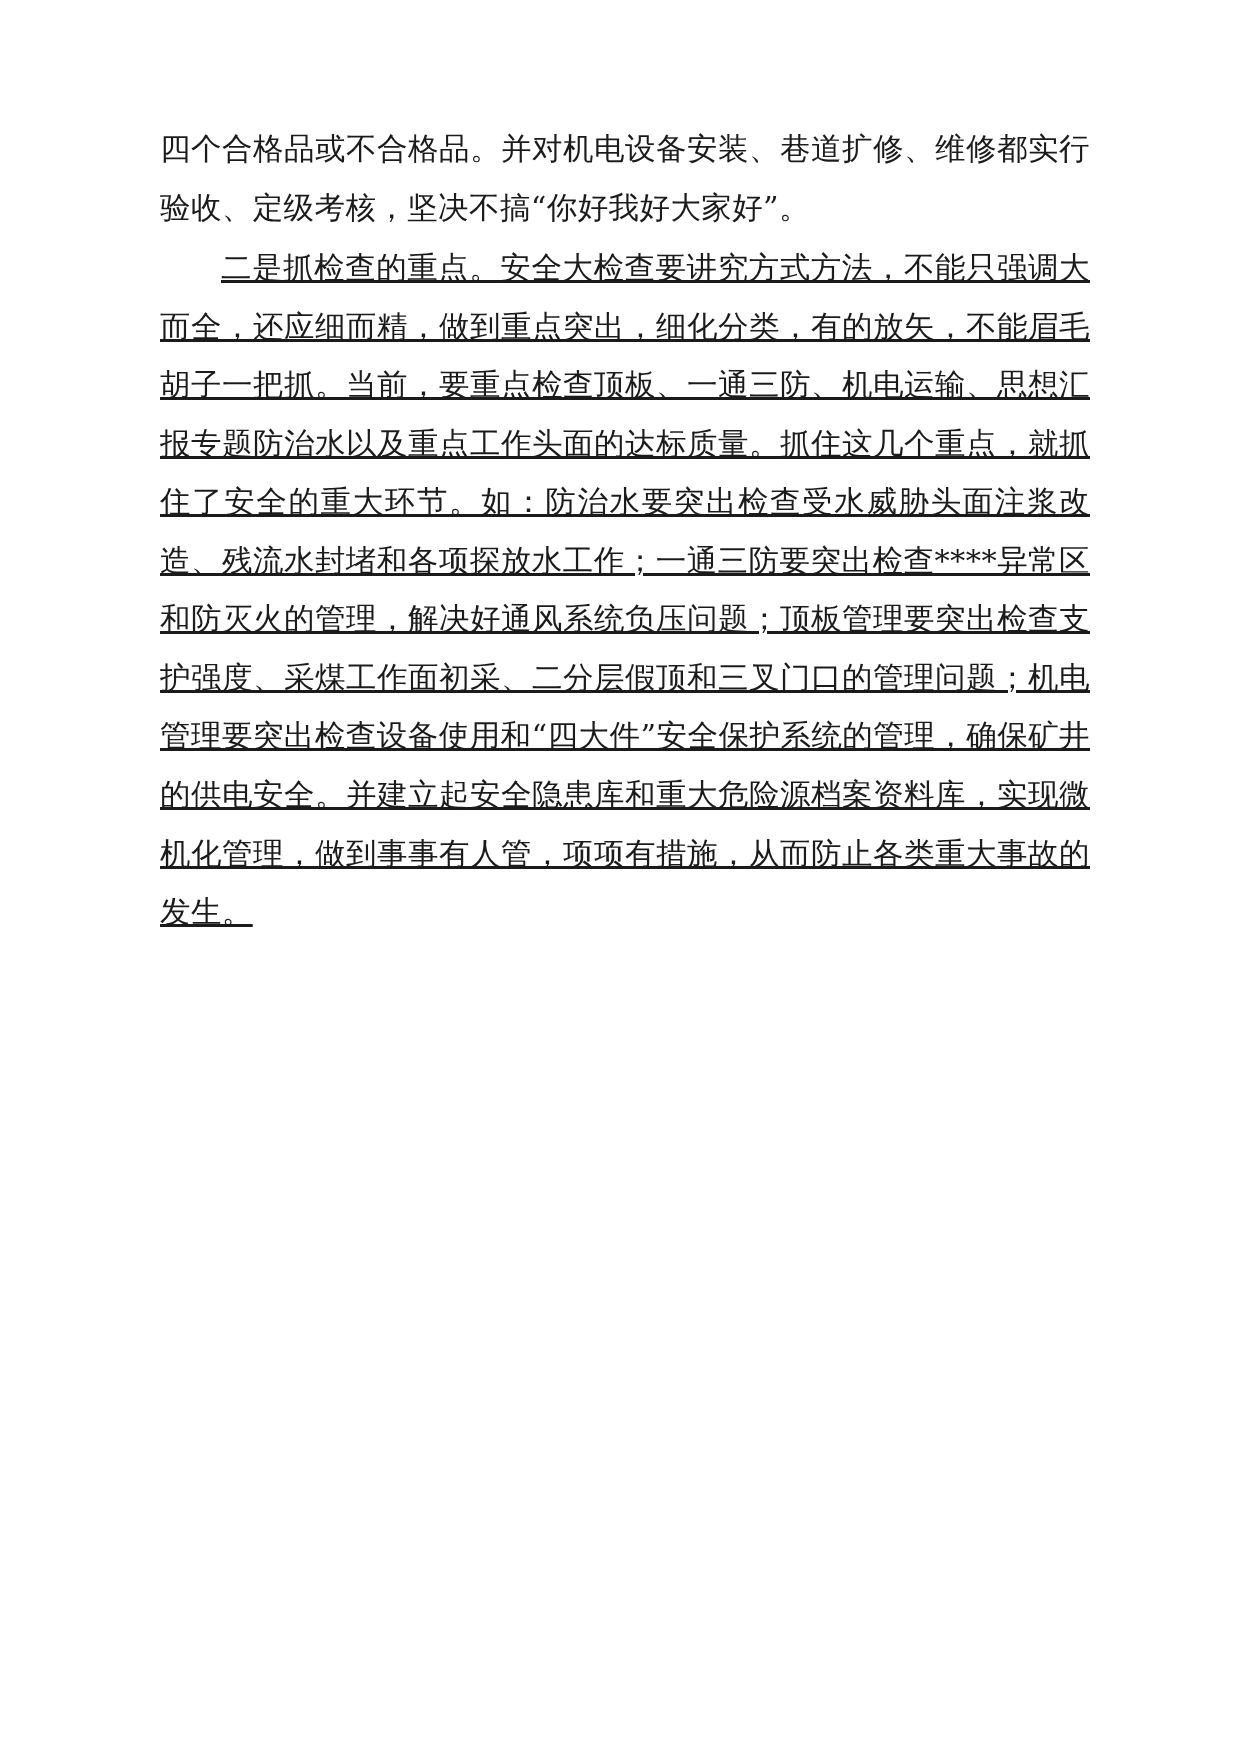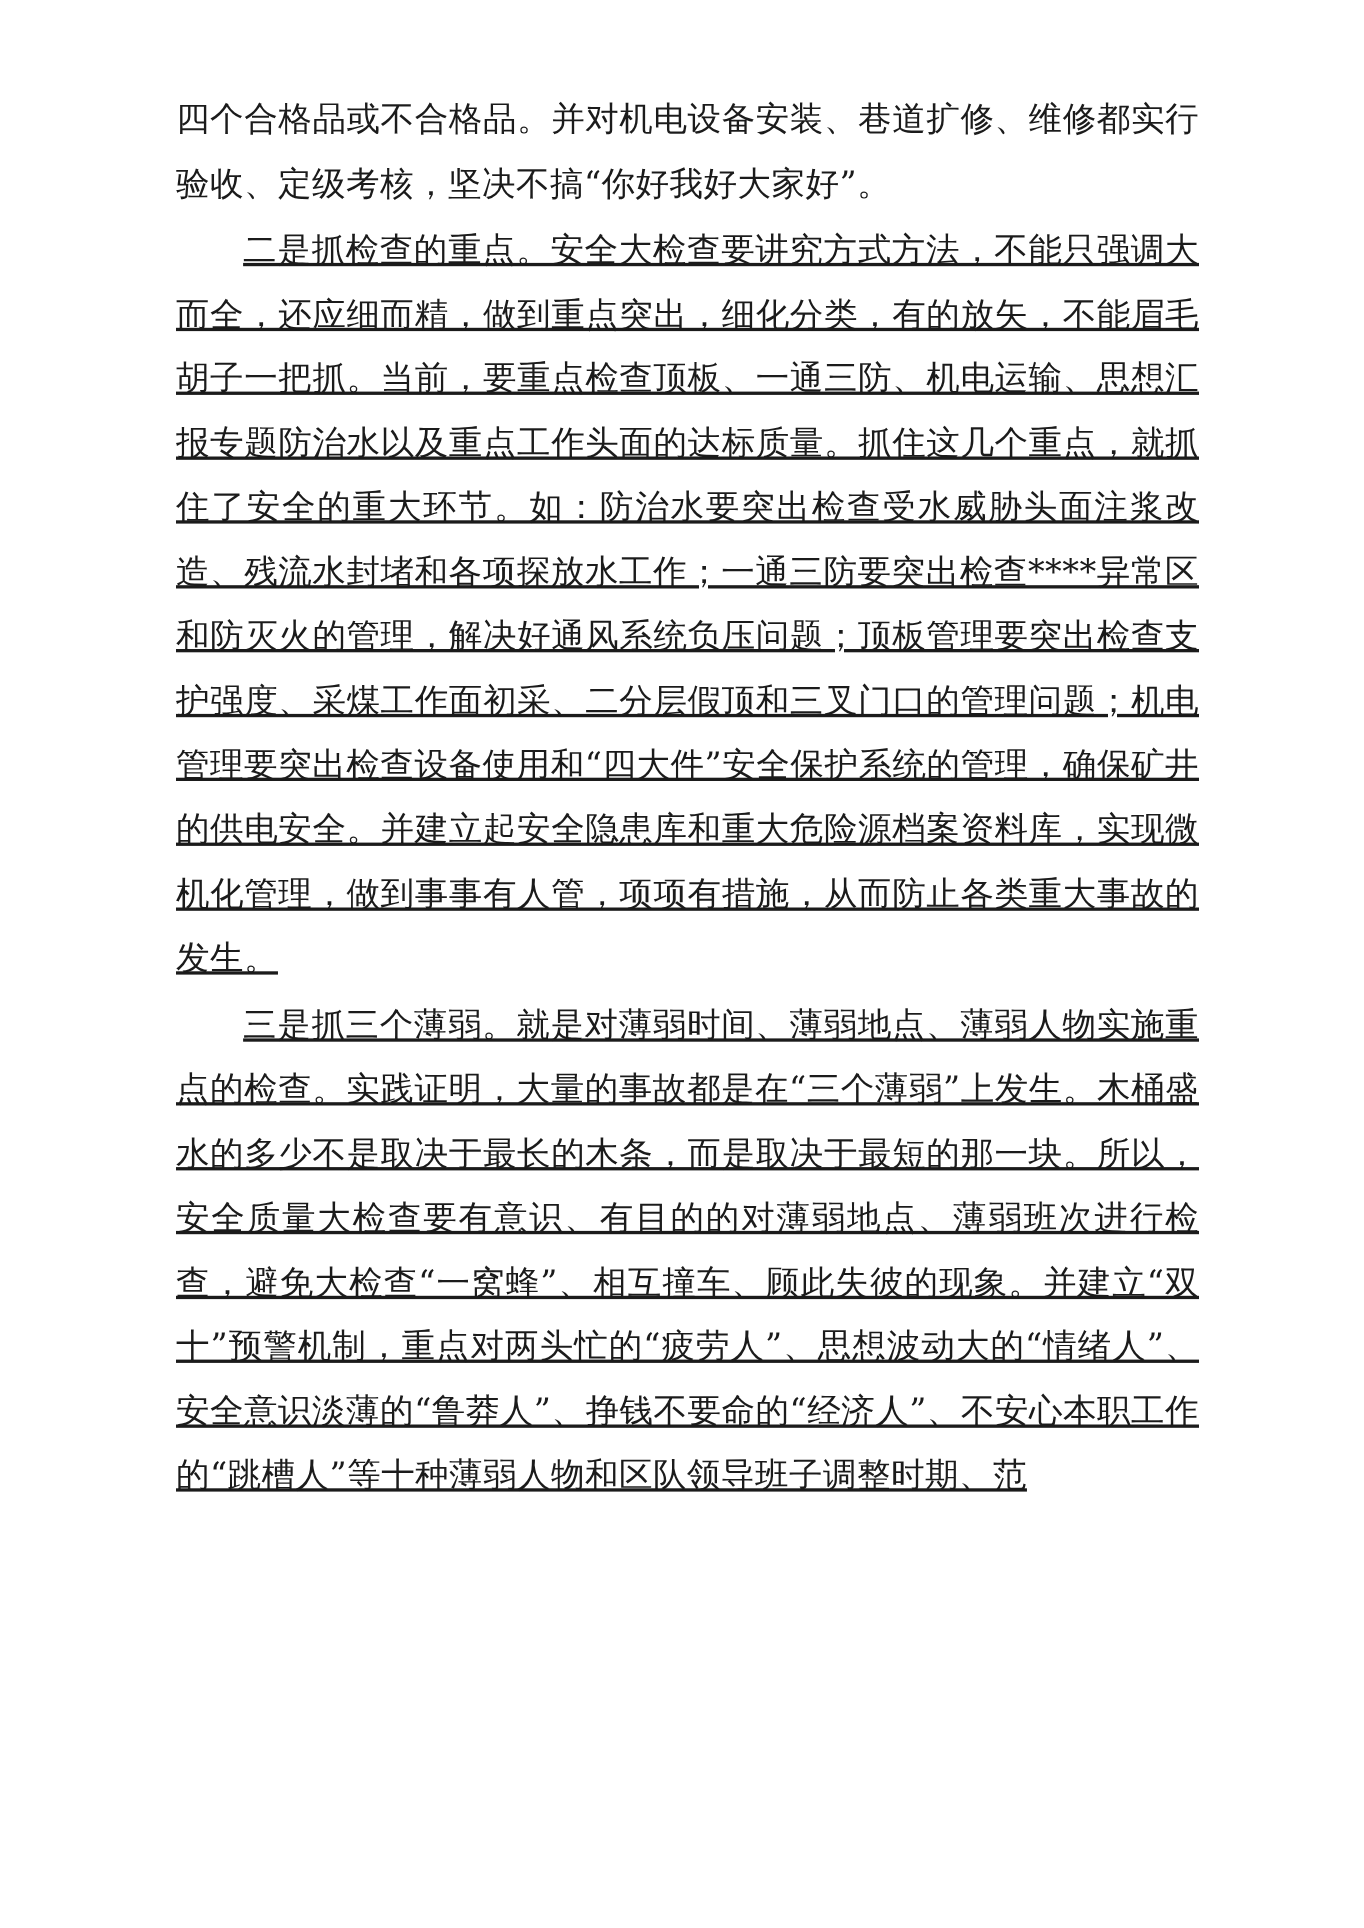--- a/index.html
+++ b/index.html
@@ -5,21 +5,21 @@
   html, body {
     margin: 0;
     padding: 0;
     background: #ffffff;
   }
   .page {
     width: 1240px;
     height: 1753px;
     background: #ffffff;
     box-sizing: border-box;
-    padding: 80px 150px 120px 160px;
+    padding: 120px 150px 120px 160px;
     position: relative;
     overflow: hidden;
   }
   .doc-body {
     font-family: "DejaVu Serif", "Liberation Serif", serif;
     font-size: 30.5px;
     line-height: 1.92;
     color: #1b1b1b;
     text-align: justify;
     text-justify: inter-ideograph;
@@ -34,15 +34,14 @@
     text-decoration: underline;
   }
 </style>
 </head>
 <body>
 
 <div class="page">
   <div class="doc-body">
     <p class="para">四个合格品或不合格品。并对机电设备安装、巷道扩修、维修都实行验收、定级考核，坚决不搞“你好我好大家好”。</p>
     <p class="para indent">二是抓检查的重点。安全大检查要讲究方式方法，不能只强调大而全，还应细而精，做到重点突出，细化分类，有的放矢，不能眉毛胡子一把抓。当前，要重点检查顶板、一通三防、机电运输、思想汇报专题防治水以及重点工作头面的达标质量。抓住这几个重点，就抓住了安全的重大环节。如：防治水要突出检查受水威胁头面注浆改造、残流水封堵和各项探放水工作；一通三防要突出检查****异常区和防灭火的管理，解决好通风系统负压问题；顶板管理要突出检查支护强度、采煤工作面初采、二分层假顶和三叉门口的管理问题；机电管理要突出检查设备使用和“四大件”安全保护系统的管理，确保矿井的供电安全。并建立起安全隐患库和重大危险源档案资料库，实现微机化管理，做到事事有人管，项项有措施，从而防止各类重大事故的发生。</p>
-    <p class="para indent">三是抓三个薄弱。就是对薄弱时间、薄弱地点、薄弱人物实施重点的检查。实践证明，大量的事故都是在“三个薄弱”上发生。木桶盛水的多少不是取决于最长的木条，而是取决于最短的那一块。所以，安全质量大检查要有意识、有目的的对薄弱地点、薄弱班次进行检查，避免大检查“一窝蜂”、相互撞车、顾此失彼的现象。并建立“双十”预警机制，重点对两头忙的“疲劳人”、思想波动大的“情绪人”、安全意识淡薄的“鲁莽人”、挣钱不要命的“经济人”、不安心本职工作的“跳槽人”等十种薄弱人物和区队领导班子调整时期、范</p>
   </div>
 </div>
 
 </body></html>

